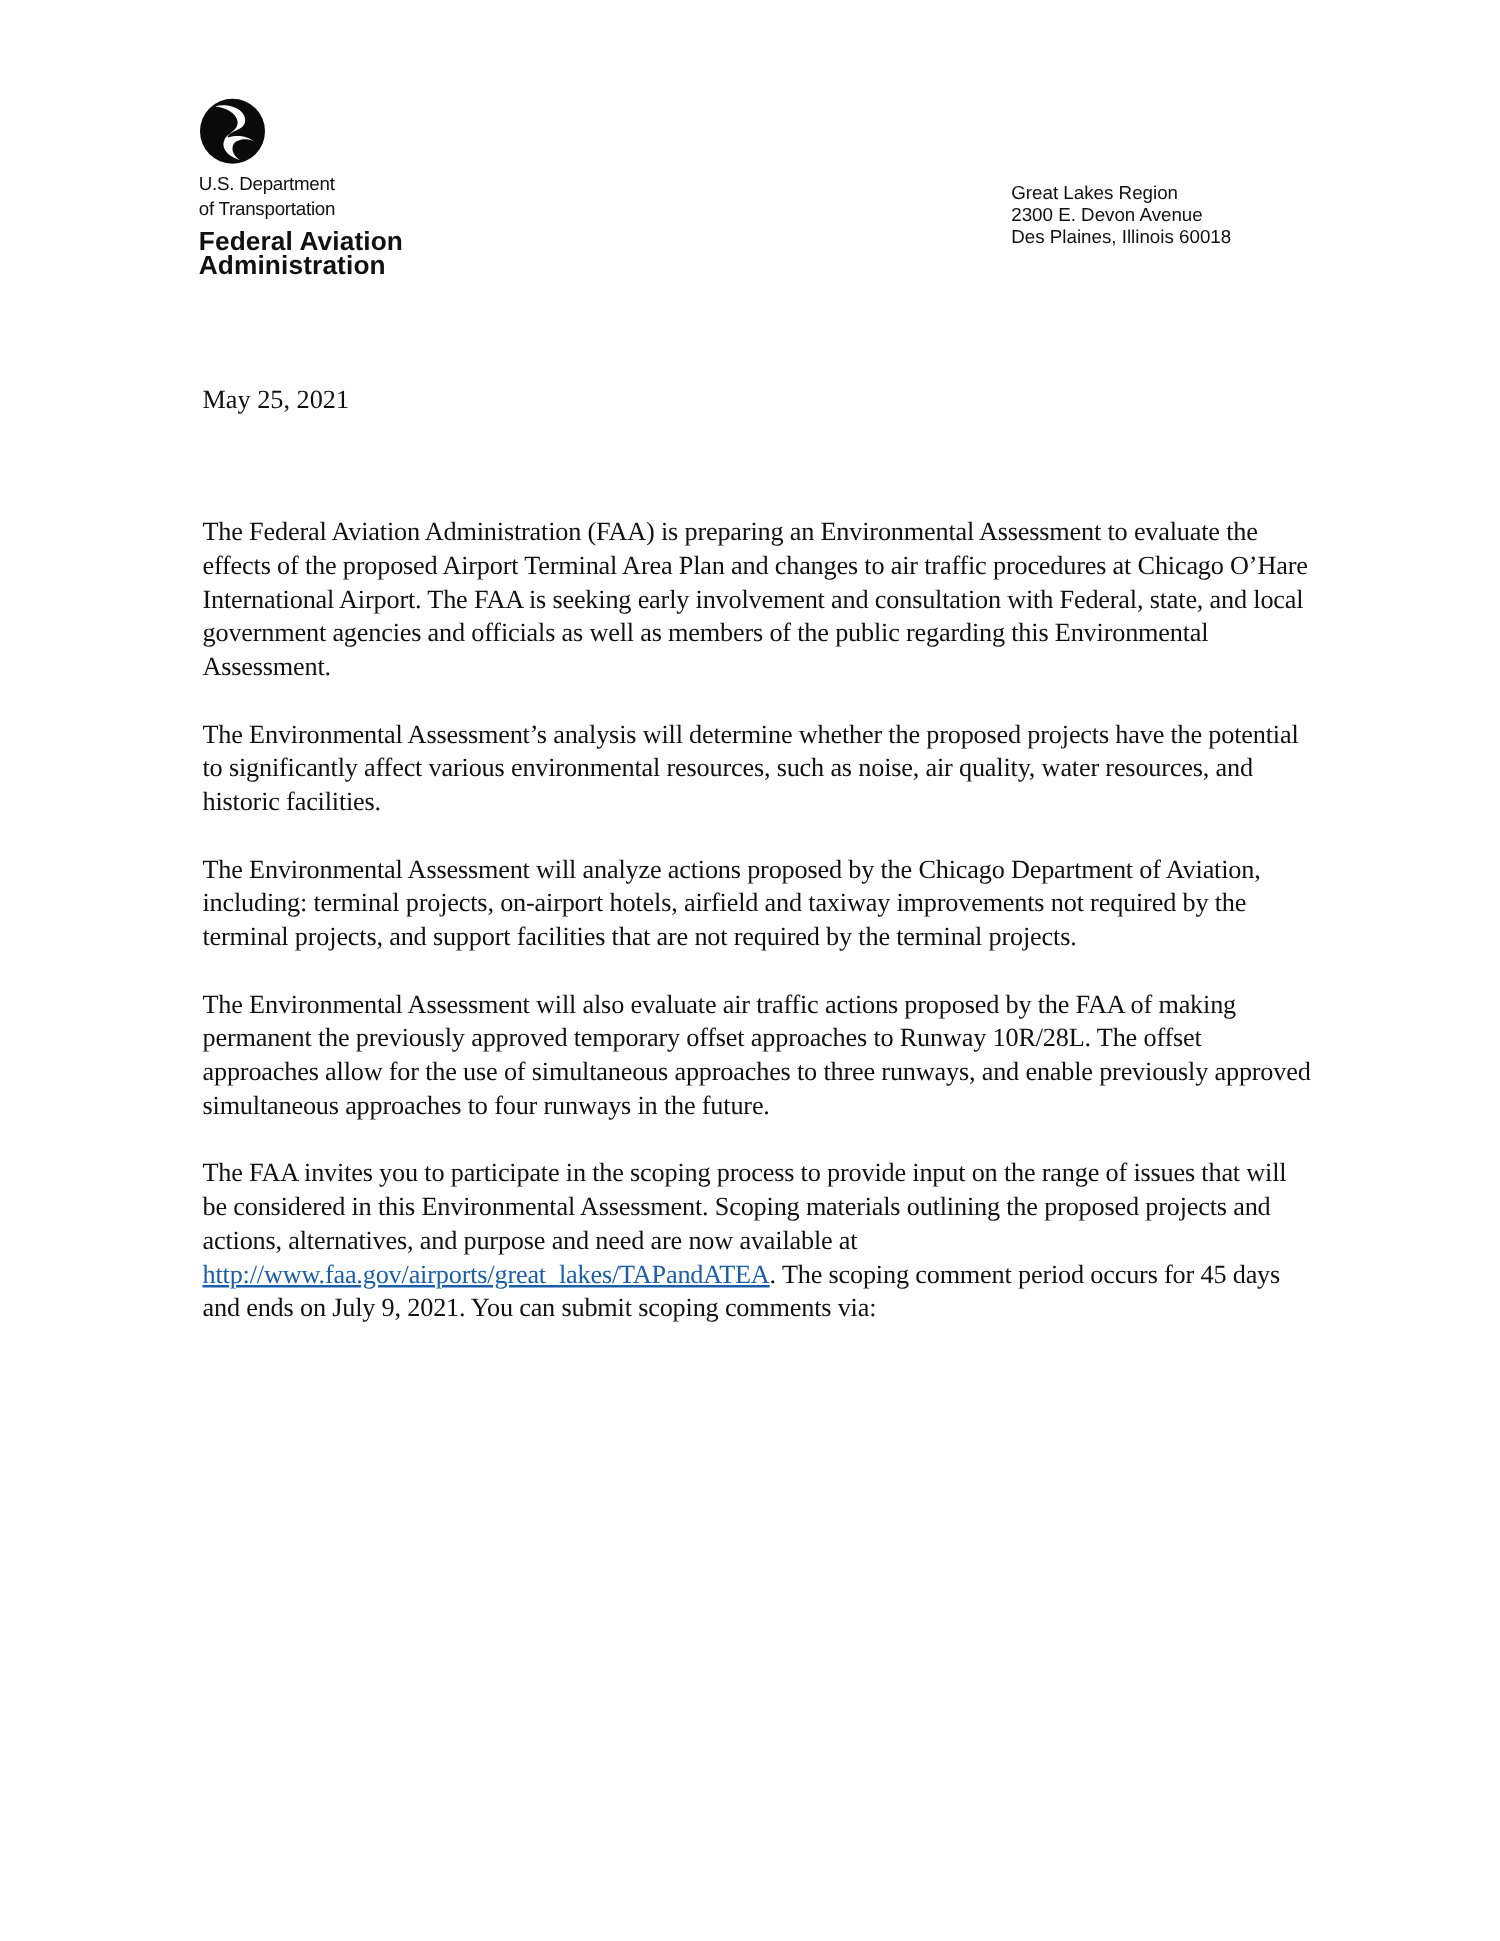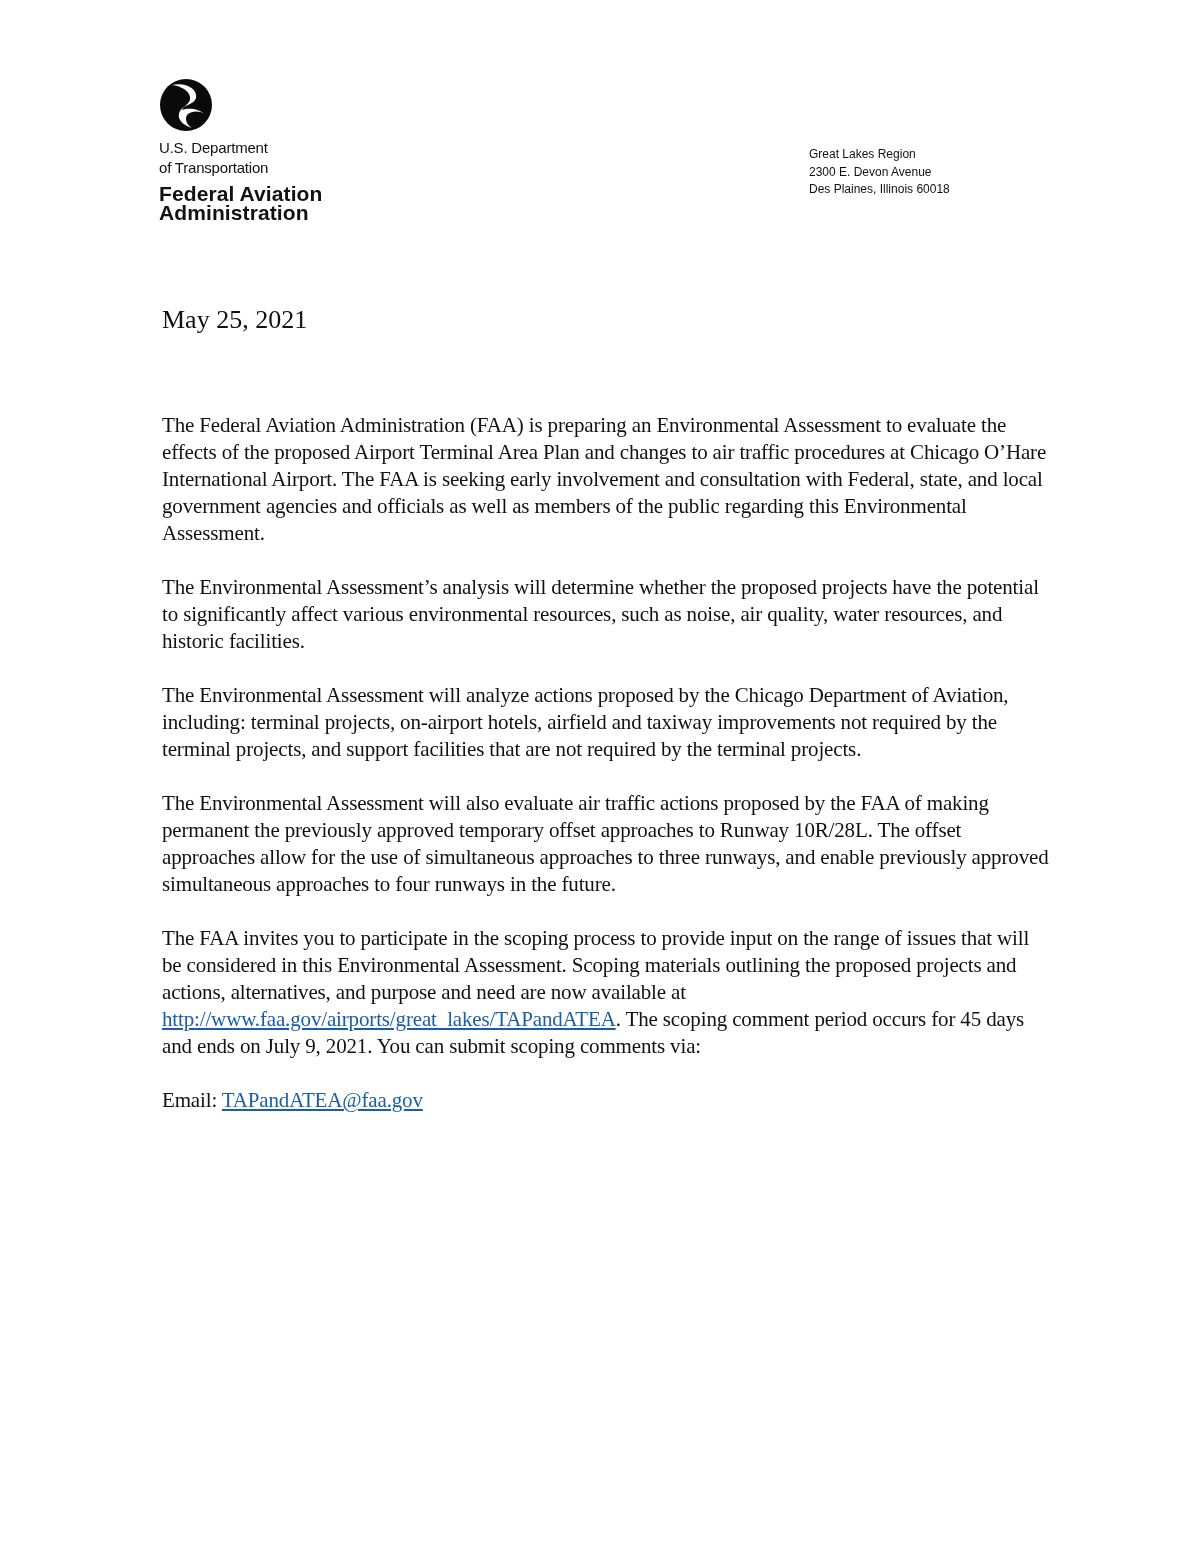--- a/index.html
+++ b/index.html
@@ -38,30 +38,30 @@
       font-weight: bold;
       line-height: 19px;
       margin-top: 6px;
       letter-spacing: 0.1px;
     }
     .address {
       position: absolute;
       left: 809px;
       top: 146px;
       font-family: "Liberation Sans", sans-serif;
-      font-size: 12px;
+      font-size: 15px;
       line-height: 17.5px;
       color: #111;
     }
     .date {
       position: absolute;
       left: 162px;
       top: 306px;
       font-family: "Liberation Serif", serif;
-      font-size: 26px;
+      font-size: 21px;
       line-height: 27px;
     }
     .body-text {
       position: absolute;
       left: 162px;
       top: 412px;
       width: 890px;
       font-family: "Liberation Serif", serif;
       font-size: 21px;
       line-height: 27px;
@@ -105,14 +105,13 @@
 </div>
 
 <div class="date">May 25, 2021</div>
 
 <div class="body-text">
   <p>The Federal Aviation Administration (FAA) is preparing an Environmental Assessment to evaluate the effects of the proposed Airport Terminal Area Plan and changes to air traffic procedures at Chicago O’Hare International Airport. The FAA is seeking early involvement and consultation with Federal, state, and local government agencies and officials as well as members of the public regarding this Environmental Assessment.</p>
   <p>The Environmental Assessment’s analysis will determine whether the proposed projects have the potential to significantly affect various environmental resources, such as noise, air quality, water resources, and historic facilities.</p>
   <p>The Environmental Assessment will analyze actions proposed by the Chicago Department of Aviation, including: terminal projects, on-airport hotels, airfield and taxiway improvements not required by the terminal projects, and support facilities that are not required by the terminal projects.</p>
   <p>The Environmental Assessment will also evaluate air traffic actions proposed by the FAA of making permanent the previously approved temporary offset approaches to Runway 10R/28L. The offset approaches allow for the use of simultaneous approaches to three runways, and enable previously approved simultaneous approaches to four runways in the future.</p>
   <p><span>The FAA invites you to participate in the scoping process to provide input on the range of issues that will be considered in this Environmental Assessment. Scoping materials outlining the proposed projects and actions, alternatives, and purpose and need are now available at </span><a class="link">http://www.faa.gov/airports/great_lakes/TAPandATEA</a><span>. The scoping comment period occurs for 45 days and ends on July 9, 2021. You can submit scoping comments via:</span></p>
-  <div class="contact"><span>Email: </span><a class="link">TAPandATEA@faa.gov</a></div>
 </div>
 
 </body></html>

